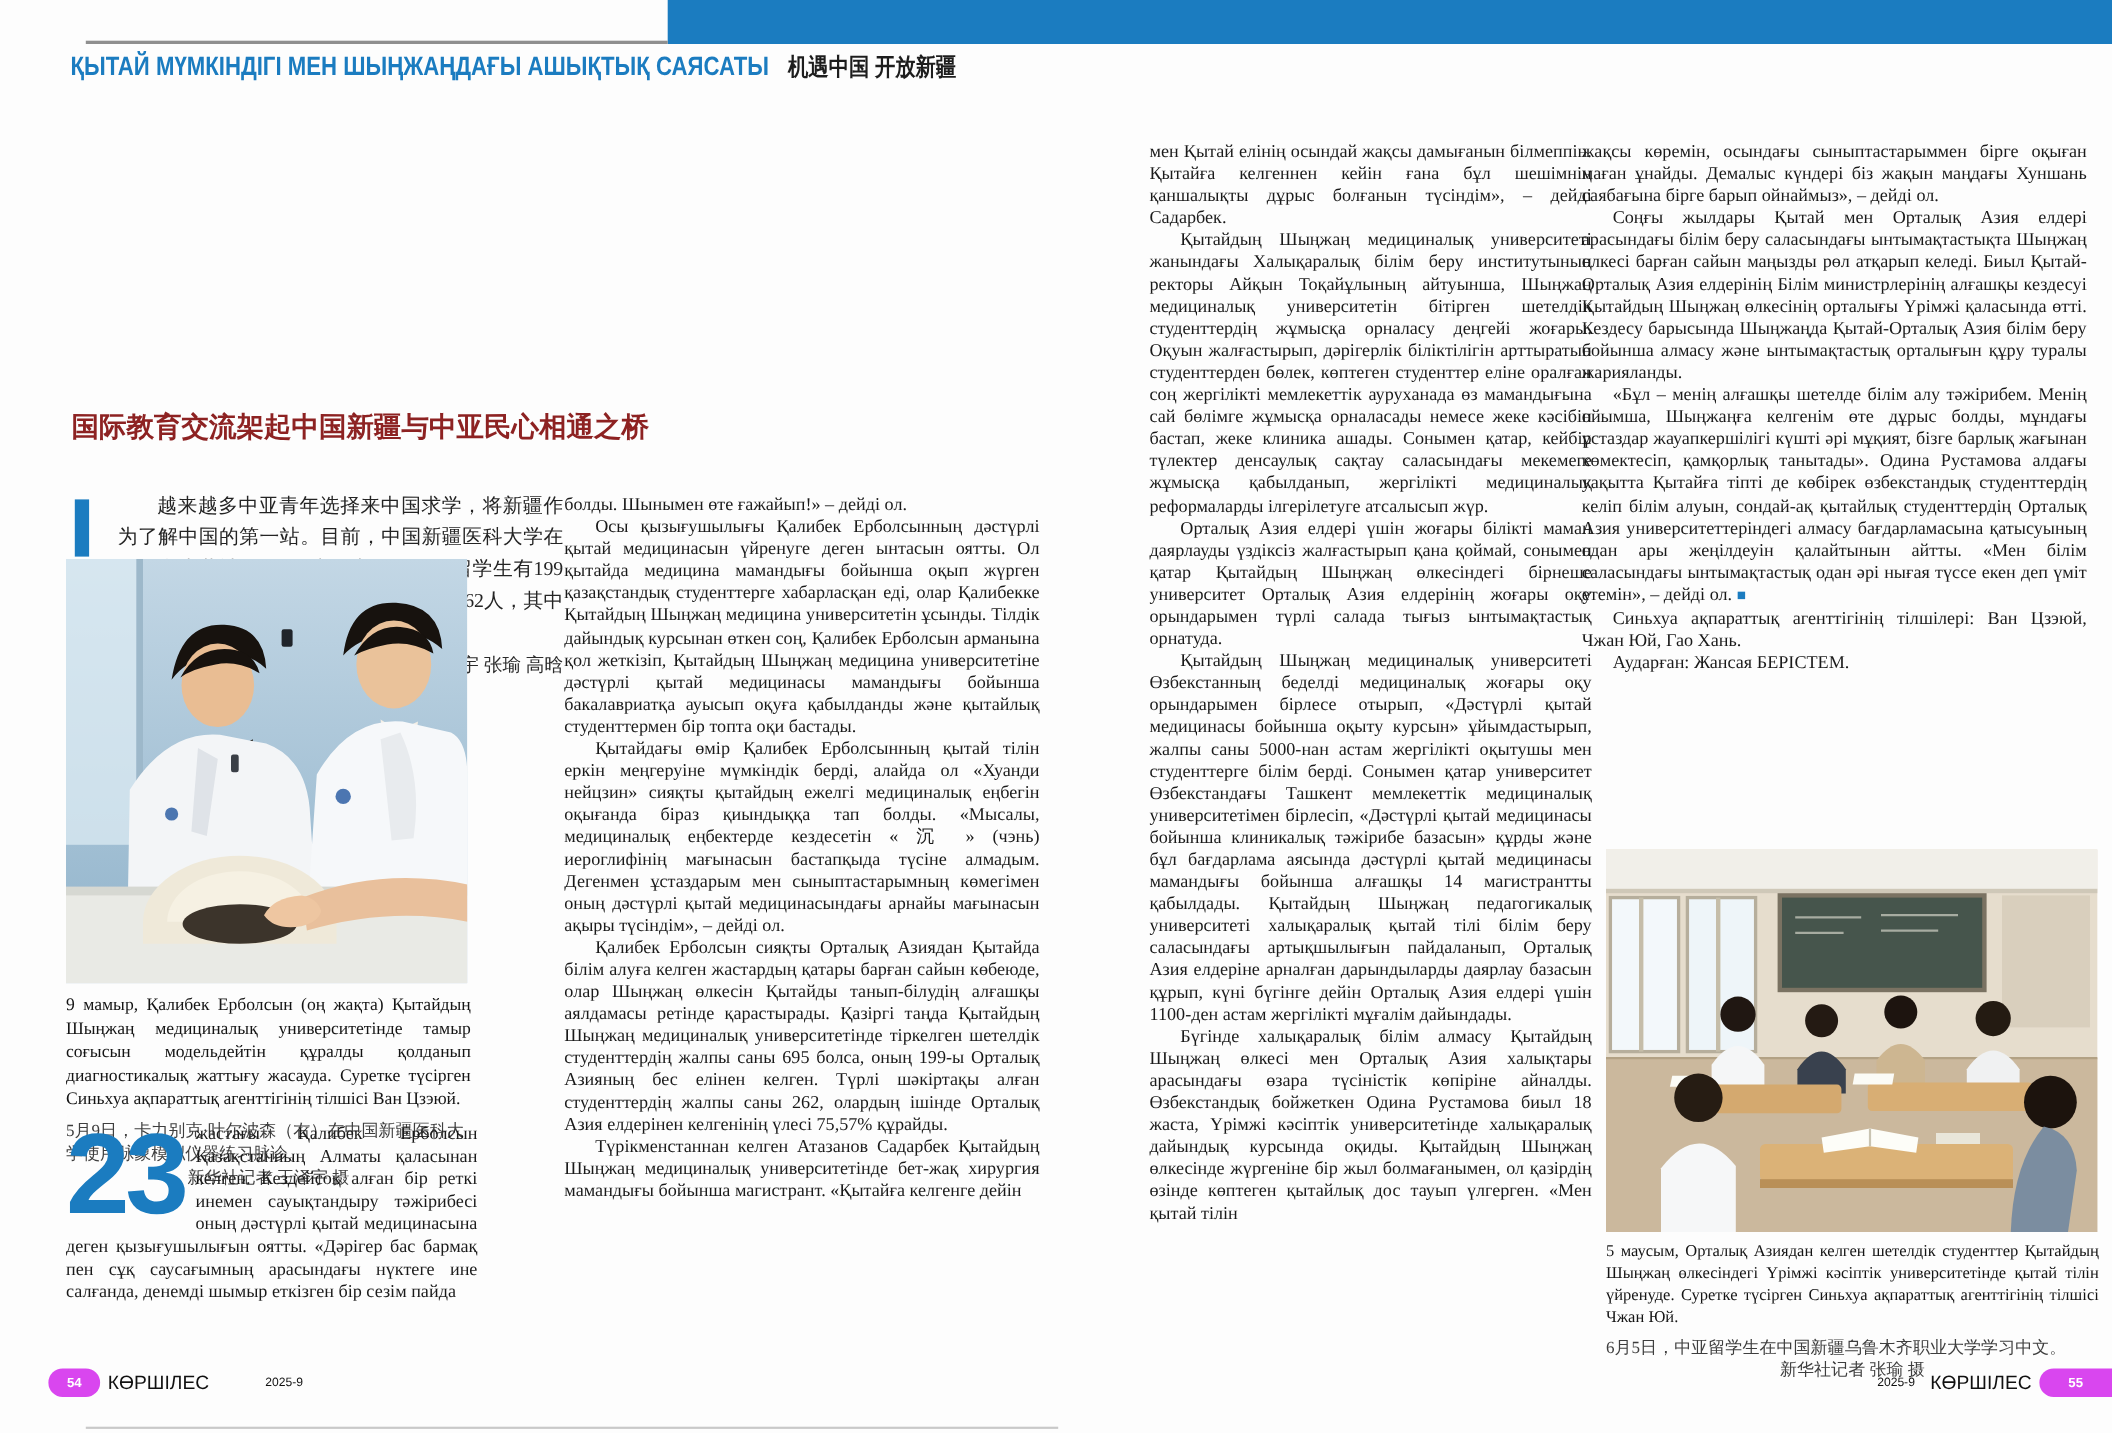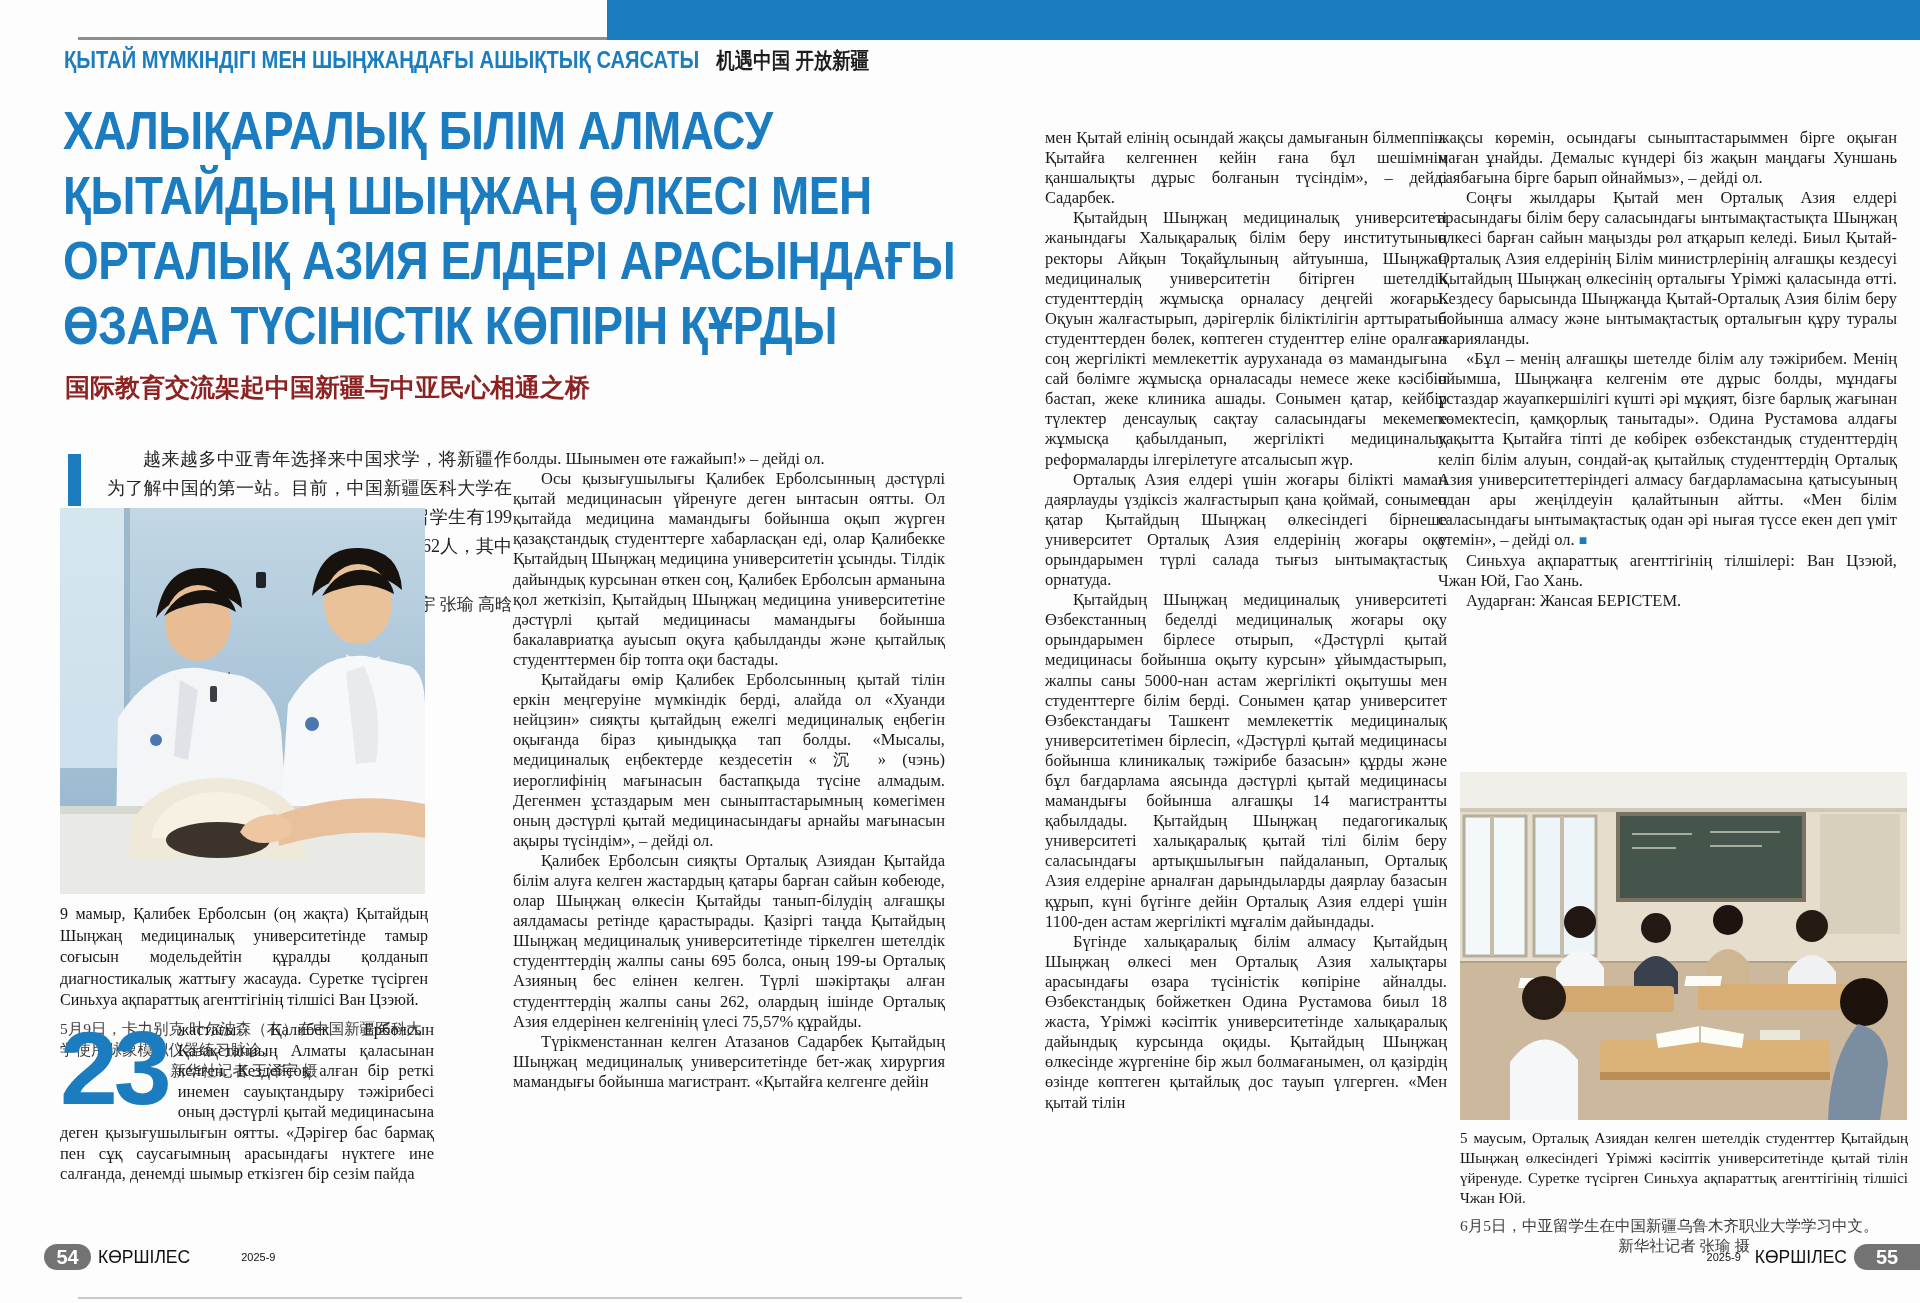--- a/index.html
+++ b/index.html
@@ -42,21 +42,21 @@
   #col4{left:1438px;top:128px;width:459px;}
   .endmark{color:#1b7cc0;font-size:14px;}
   
   #lead{left:60px;top:1020px;width:374px;font-size:16.5px;line-height:20.6px;text-align:justify;}
   #lead .dc{float:left;font-family:"Liberation Sans",sans-serif;font-weight:bold;color:#1b7cc0;
             font-size:104px;line-height:.78;padding:8px 10px 0 0;letter-spacing:-4px;}
   
   .footer{top:1244px;display:flex;align-items:center;font-family:"Liberation Sans",sans-serif;}
   #footer-left{left:44px;}
   #footer-right{right:0;}
-  .pill{height:26px;background:#737373;color:#fff;font-weight:bold;font-size:20px;
+  .pill{height:26px;background:#d946ef;color:#fff;font-weight:bold;font-size:12px;
         display:flex;align-items:center;justify-content:center;text-align:center;}
   #pill-54{width:47px;border-radius:14px;}
   #pill-55{width:66px;border-radius:14px 0 0 14px;}
   .mag{font-weight:normal;font-size:17.5px;color:#101010;margin:0 7px;}
   .issue{font-size:11px;color:#101010;margin-left:44px;}
   #footer-right .issue{margin-right:7px;}
   #bottom-rule{left:78px;top:1297px;width:884px;height:2px;background:#c9c9c9;}
 </style>
 </head>
 <body>
@@ -64,26 +64,20 @@
 <div id="page">
 
   <div class="abs" id="top-blue"></div>
   <div class="abs" id="top-rule"></div>
 
   <div class="abs" id="kicker">
     <span class="kk">ҚЫТАЙ МҮМКІНДІГІ МЕН ШЫҢЖАҢДАҒЫ АШЫҚТЫҚ САЯСАТЫ</span>
     <span class="zh">机遇中国  开放新疆</span>
   </div>
 
-  <div class="abs" id="headline">
-    <div class="hl">ХАЛЫҚАРАЛЫҚ БІЛІМ АЛМАСУ</div>
-    <div class="hl">ҚЫТАЙДЫҢ ШЫҢЖАҢ ӨЛКЕСІ МЕН</div>
-    <div class="hl">ОРТАЛЫҚ АЗИЯ ЕЛДЕРІ АРАСЫНДАҒЫ</div>
-    <div class="hl">ӨЗАРА ТҮСІНІСТІК КӨПІРІН ҚҰРДЫ</div>
-  </div>
 
   <div class="abs" id="subtitle">国际教育交流架起中国新疆与中亚民心相通之桥</div>
 
   <div class="abs" id="quote">
     <div class="bar"></div>
     <div class="qtext">越来越多中亚青年选择来中国求学，将新疆作为了解中国的第一站。目前，中国新疆医科大学在册留学生共计695人，来自中亚五国的留学生有199人；获得各类奖学金资助的留学生共计262人，其中中亚五国留学生占比75.57%。</div>
     <div class="qby">新华社记者 王泽宇 张瑜 高晗</div>
   </div>
 
   <div class="abs" id="photo-left">

